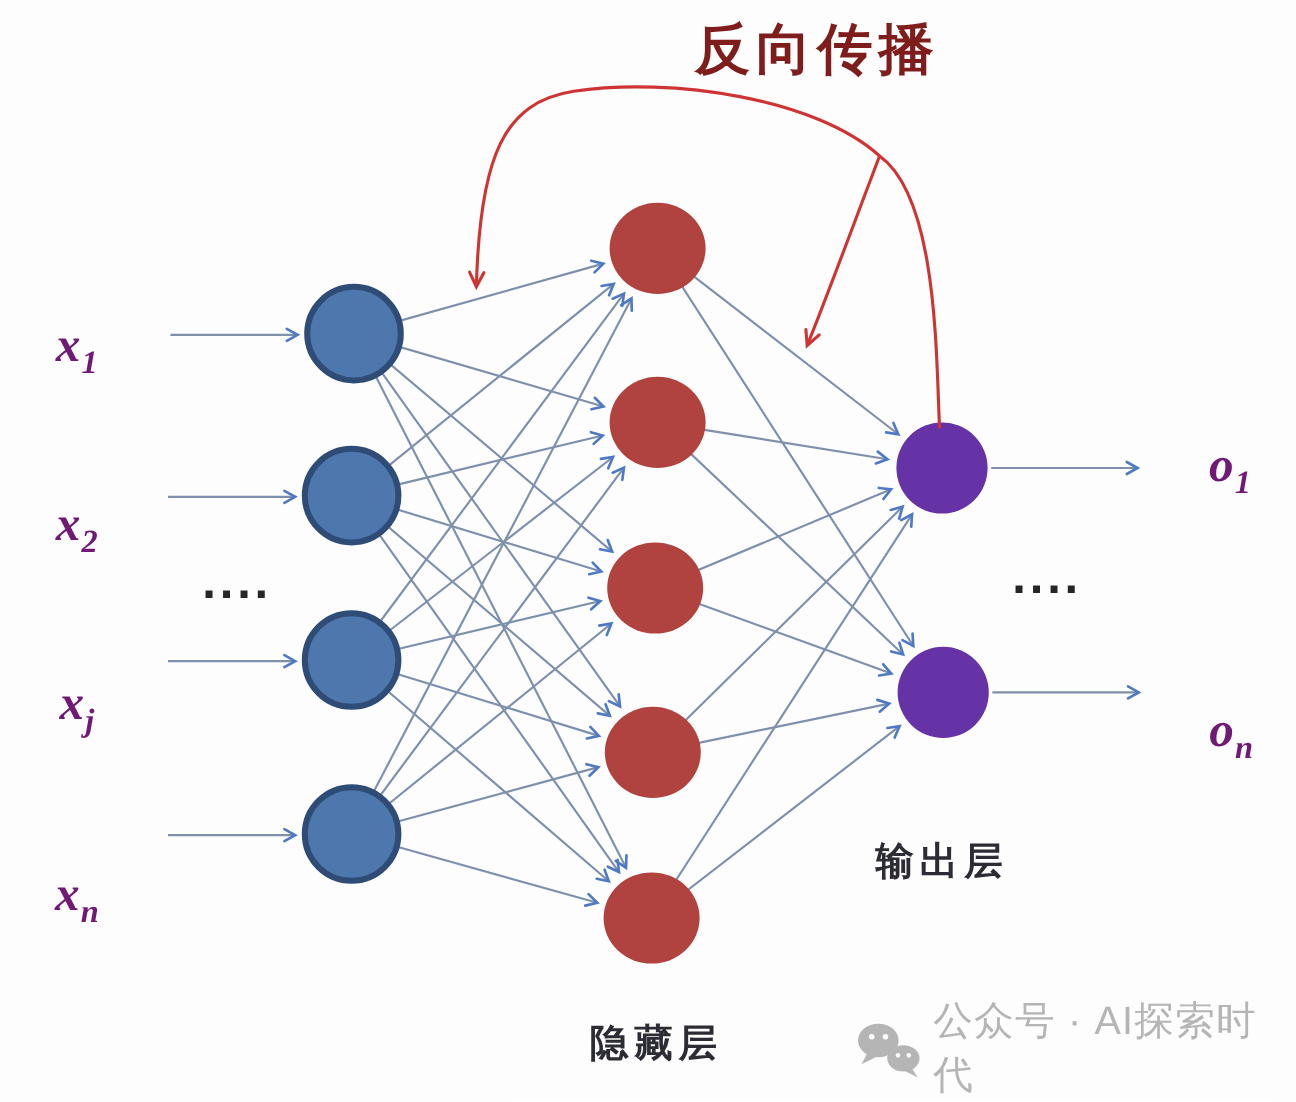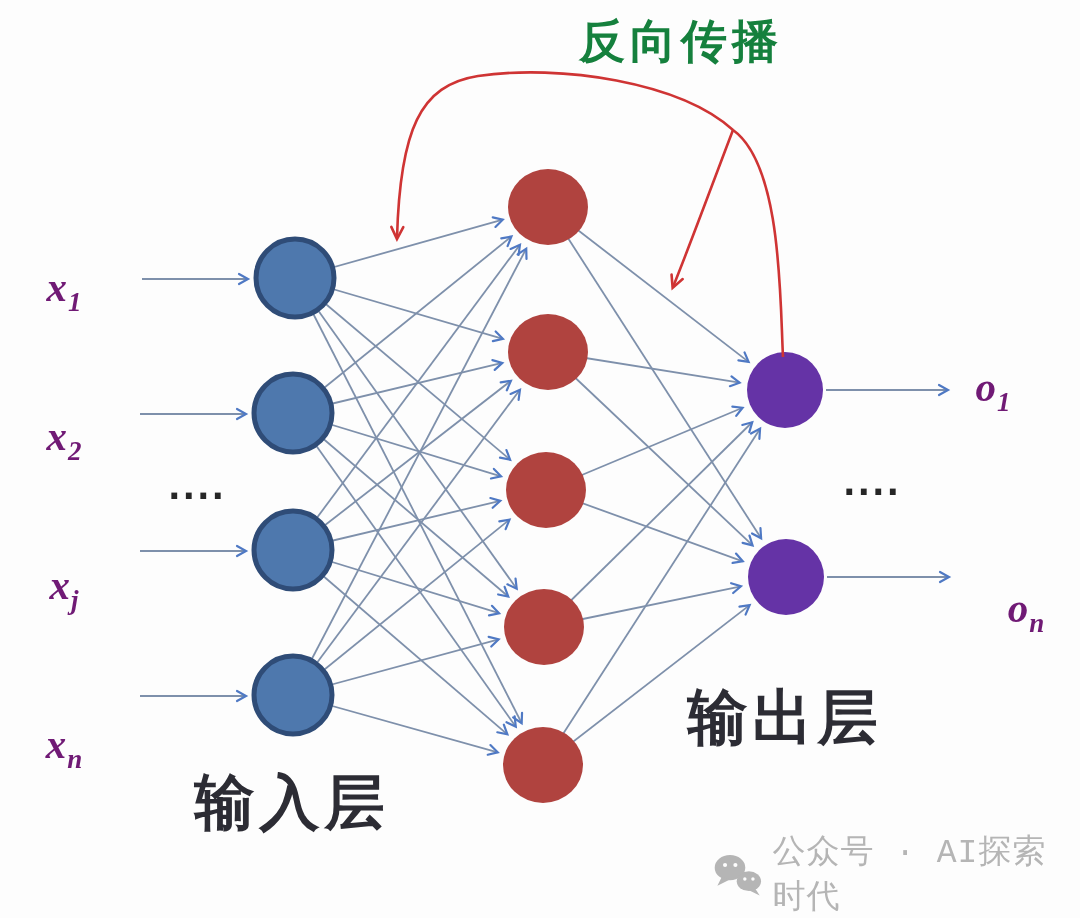--- a/index.html
+++ b/index.html
@@ -8,21 +8,21 @@
     background:#fdfdfd;font-family:"Liberation Sans",sans-serif;
   }
   #net{position:absolute;left:0;top:0;}
   .title{
     position:absolute;left:681px;top:42px;transform:translate(-50%,-50%);
     font-family:"Liberation Serif",serif;font-weight:600;font-size:46px;
     letter-spacing:5px;color:#35353d;white-space:nowrap;
   }
   .caption{
     position:absolute;transform:translate(-50%,-50%);
-    font-family:"Liberation Serif",serif;font-weight:600;font-size:60px;
+    font-family:"Liberation Serif",serif;font-weight:600;font-size:32px;
     letter-spacing:5px;color:#2c2c34;white-space:nowrap;
   }
   .cap-input{left:292px;top:803px;}
   .cap-hidden{left:547px;top:870px;}
   .cap-output{left:785px;top:718px;}
   .dots{
     position:absolute;transform:translate(-50%,-50%);
     font-family:"DejaVu Sans",sans-serif;font-weight:700;font-size:33px;
     letter-spacing:2px;color:#262626;white-space:nowrap;
   }
@@ -31,21 +31,21 @@
   .io-label{
     position:absolute;transform:translate(-50%,-50%);
     font-family:Liberation Serif, serif;font-style:italic;font-weight:600;
     font-size:41px;color:#701a75;white-space:nowrap;
   }
   .io-label sub{font-size:27px;line-height:0;vertical-align:-10px;margin-left:1px;}
   .watermark{
     position:absolute;left:712px;top:846px;height:56px;
     display:flex;align-items:center;gap:10px;
   }
-  .wm-text{font-size:33px;letter-spacing:1px;font-family:Liberation Mono, monospace;}
+  .wm-text{font-size:33px;letter-spacing:1px;font-family:Liberation Sans, sans-serif;}
 </style>
 </head>
 <body>
 
 <div class="stage" id="stage" style="background: rgb(253, 253, 253);">
 
   <svg id="net" width="1080" height="918">
       <defs>
         <marker id="ab" markerUnits="userSpaceOnUse" markerWidth="14" markerHeight="14" refX="11" refY="7" orient="auto">
           <path d="M2 2 L11 7 L2 12" fill="none" stroke="#4f79c4" stroke-width="2.2" stroke-linecap="round"></path>
@@ -98,23 +98,23 @@
       <ellipse cx="548" cy="352" rx="40" ry="38" fill="#b0433f"></ellipse>
       <ellipse cx="546" cy="490" rx="40" ry="38" fill="#b0433f"></ellipse>
       <ellipse cx="544" cy="627" rx="40" ry="38" fill="#b0433f"></ellipse>
       <ellipse cx="543" cy="765" rx="40" ry="38" fill="#b0433f"></ellipse>
       <circle cx="785" cy="390" r="38" fill="#6533a6"></circle>
       <circle cx="786" cy="577" r="38" fill="#6533a6"></circle>
       <path d="M 783 357 C 780 300 782 165 733 130 C 680 82 560 64 478 76 C 420 85 400 130 397 238" fill="none" stroke="#cf3434" stroke-width="2.6" marker-end="url(#ar)"></path>
       <path d="M 733 130 C 712 185 690 245 673 287" fill="none" stroke="#cf3434" stroke-width="2.6" marker-end="url(#ar)"></path>
     </svg>
 
-  <div class="title" style="color: #15803d;">反向传播</div>
+  <div class="title" style="color: #7f1d1d;">反向传播</div>
 
-  <div class="caption cap-input">输入层</div>
+  <div class="caption cap-hidden">隐藏层</div>
   <div class="caption cap-output">输出层</div>
 
   <div class="dots dots-left">....</div>
   <div class="dots dots-right">....</div>
 
   <div class="watermark" style="color: rgb(181, 181, 181);">
     <svg width="56" height="48" viewBox="0 0 56 48">
       <g class="wm-fill" fill="#b5b5b5">
         <ellipse cx="20" cy="17" rx="17" ry="14"></ellipse>
         <path d="M11 27 L6 37 L20 30 Z"></path>
@@ -128,15 +128,15 @@
         <circle cx="45.5" cy="29.5" r="1.9"></circle>
       </g>
     </svg>
     <span class="wm-text" style="color: rgb(181, 181, 181);">公众号 · AI探索时代</span>
   </div>
 
 <div class="io-label" style="left: 64px; top: 287px;"><span>x</span><sub>1</sub></div>
     <div class="io-label" style="left: 64px; top: 436px;"><span>x</span><sub>2</sub></div>
     <div class="io-label" style="left: 64px; top: 559px; margin-top: 26px;"><span>x</span><sub>j</sub></div>
     <div class="io-label" style="left: 64px; top: 704px; margin-top: 40px;"><span>x</span><sub>n</sub></div>
-    <div class="io-label" style="left: 993px; top: 387px;"><span>o</span><sub>1</sub></div>
+    <div class="io-label" style="left: 1025px; top: 387px;"><span>o</span><sub>1</sub></div>
     <div class="io-label" style="left: 1026px; top: 574px; margin-top: 34px;"><span>o</span><sub>n</sub></div>
   </div>
 
 </body></html>

